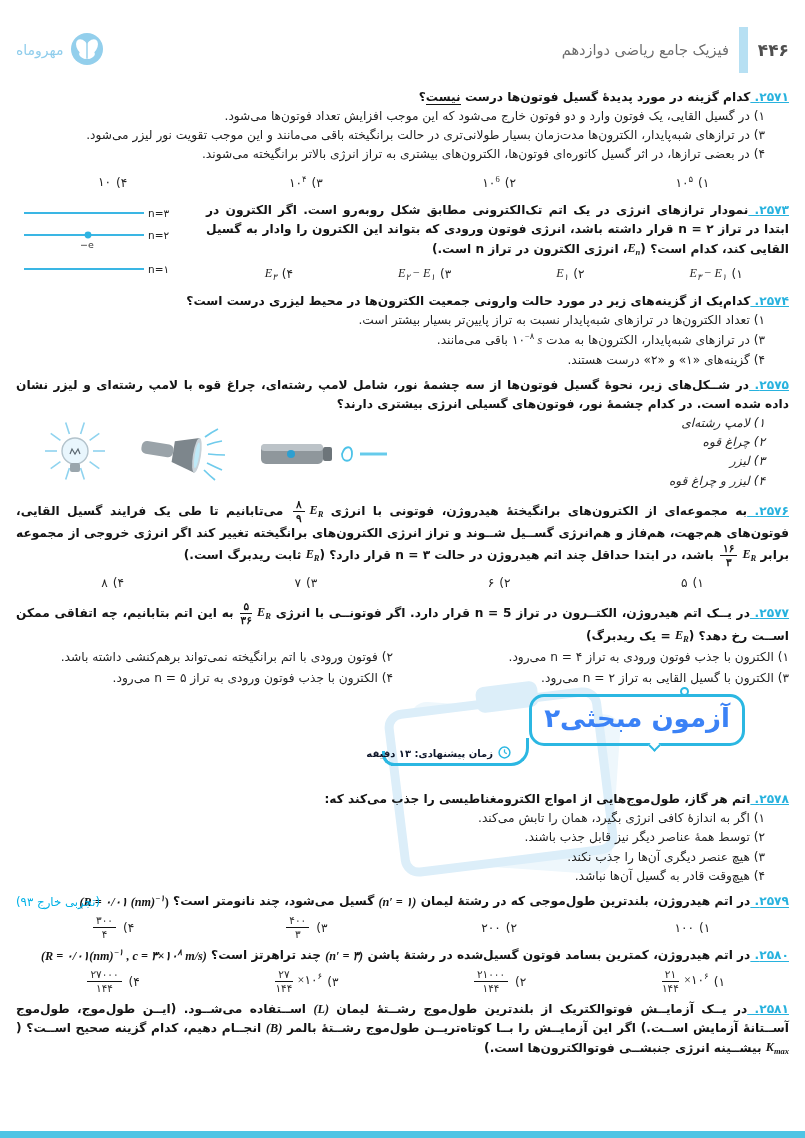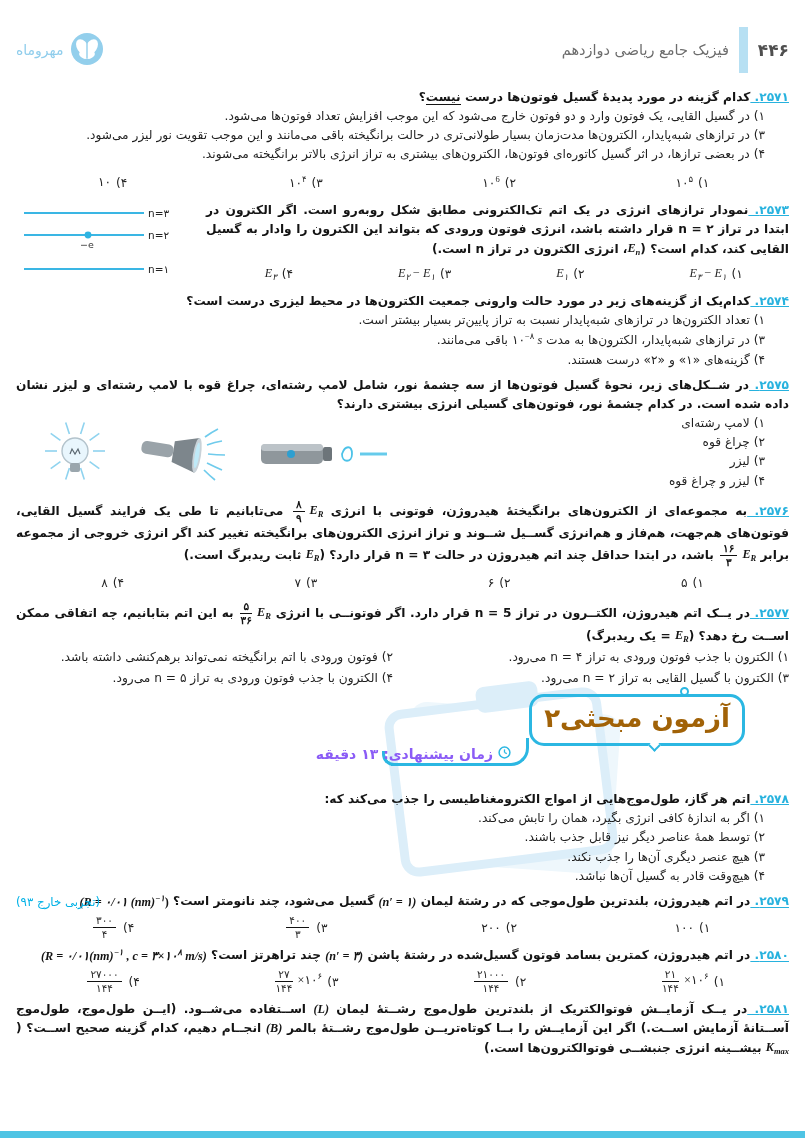--- a/index.html
+++ b/index.html
@@ -37,38 +37,38 @@
   .math { direction:ltr; unicode-bidi:isolate; display:inline-block; font-family:"Liberation Serif", serif; white-space:nowrap; vertical-align:middle; }
   .math .it { font-style:italic; }
   sub { font-size:8.5px; } sup { font-size:8.5px; }
   .frac { display:inline-flex; flex-direction:column; align-items:center; direction:ltr; vertical-align:middle; line-height:1.05; font-size:10.5px; margin:0 2px; }
   .frac .fn { padding:0 3px 1px 3px; border-bottom:1px solid #111; }
   .frac .fd { padding-top:1px; }
   .und { border-bottom:1.2px solid #141414; }
 
   
   .fig-levels { float:left; width:186px; margin:2px 4px 0 0; direction:ltr; }
-  .q-lights-body { display:flex; align-items:flex-start; }
+  .q-lights-body { display:flex; align-items:flex-start;font-style:italic; }
   .q-lights-body .opts-st { flex:0 0 390px; }
   .fig-lights { flex:1; display:flex; direction:ltr; align-items:center; justify-content:flex-start; gap:22px; padding:4px 10px 0 28px; }
 
   
   .banner-wrap { clear:both; position:relative; height:88px; margin:4px 0 8px 0; z-index:1; }
   .wm { position:absolute; left:372px; top:4px; width:250px; height:176px; z-index:0; pointer-events:none; }
   .wm .sheet2 { position:absolute; left:18px; top:10px; width:210px; height:160px; background:#eef7fc; border-radius:16px; transform:rotate(4deg); }
   .wm .sheet1 { position:absolute; left:4px; top:0; width:218px; height:168px; background:#fff; border:9px solid #dceef9; border-radius:18px; transform:rotate(-7deg); }
   .wm .tab { position:absolute; left:88px; top:-14px; width:62px; height:26px; background:#dceef9; border-radius:8px; transform:rotate(-7deg); }
   .banner-frame { position:absolute; right:44px; top:0; width:216px; height:52px; border:3.2px solid #2bb7e2; border-radius:15px; background:transparent; z-index:2;
     display:flex; align-items:center; justify-content:center; }
-  .banner-title { font-size:26px; font-weight:bold; color:#a16207; padding-bottom:4px; }
+  .banner-title { font-size:26px; font-weight:bold; color:#3b82f6; padding-bottom:4px; }
   .banner-dot { position:absolute; top:-7px; right:100px; width:9px; height:9px; background:#fff; border:2.5px solid #2bb7e2; border-radius:50%; z-index:3; }
   .banner-tri { position:absolute; top:47px; right:130px; width:9px; height:9px; background:#fff; border-left:2.5px solid #2bb7e2; border-bottom:2.5px solid #2bb7e2; transform:rotate(-45deg); z-index:3; }
   .tail1 { position:absolute; top:44px; right:260px; width:138px; height:28px; border-right:3.2px solid #2bb7e2; border-bottom:3.2px solid #2bb7e2; border-bottom-right-radius:18px; z-index:1; }
   .tail2 { position:absolute; top:57px; right:395px; width:12px; height:15px; border-left:3.2px solid #2bb7e2; border-bottom:3.2px solid #2bb7e2; border-bottom-left-radius:12px; z-index:1; }
-  .banner-time { position:absolute; top:52px; right:278px; display:flex; align-items:flex-start; gap:5px; color:#8b5cf6; font-weight:bold; font-size:14px; z-index:2; }
+  .banner-time { position:absolute; top:52px; right:278px; display:flex; align-items:center; gap:5px; color:#0f172a; font-weight:bold; font-size:10px; z-index:2; }
 
   .bottom-bar { position:absolute; bottom:0; left:0; width:805px; height:7px; background:#4fc4e4; }
 </style>
 </head>
 <body>
 
 <div class="page">
 
   <header>
     <div class="hdr-right">

